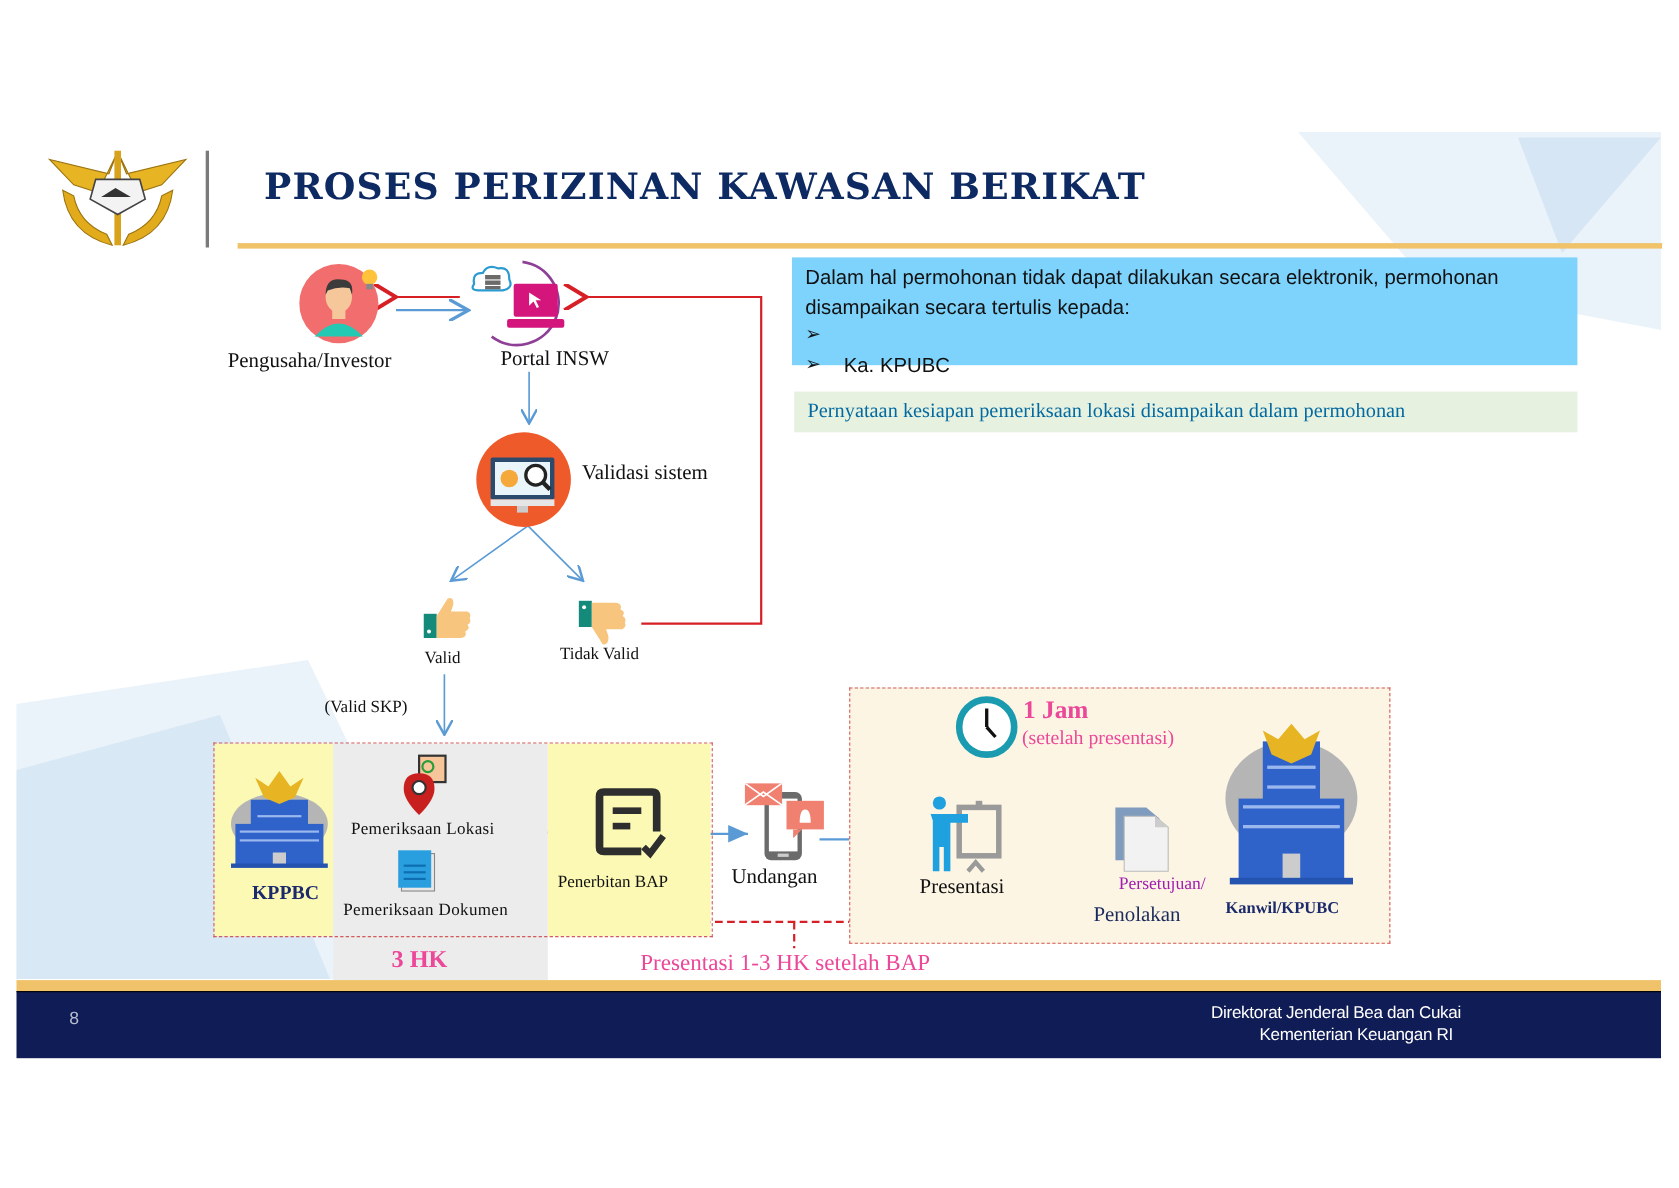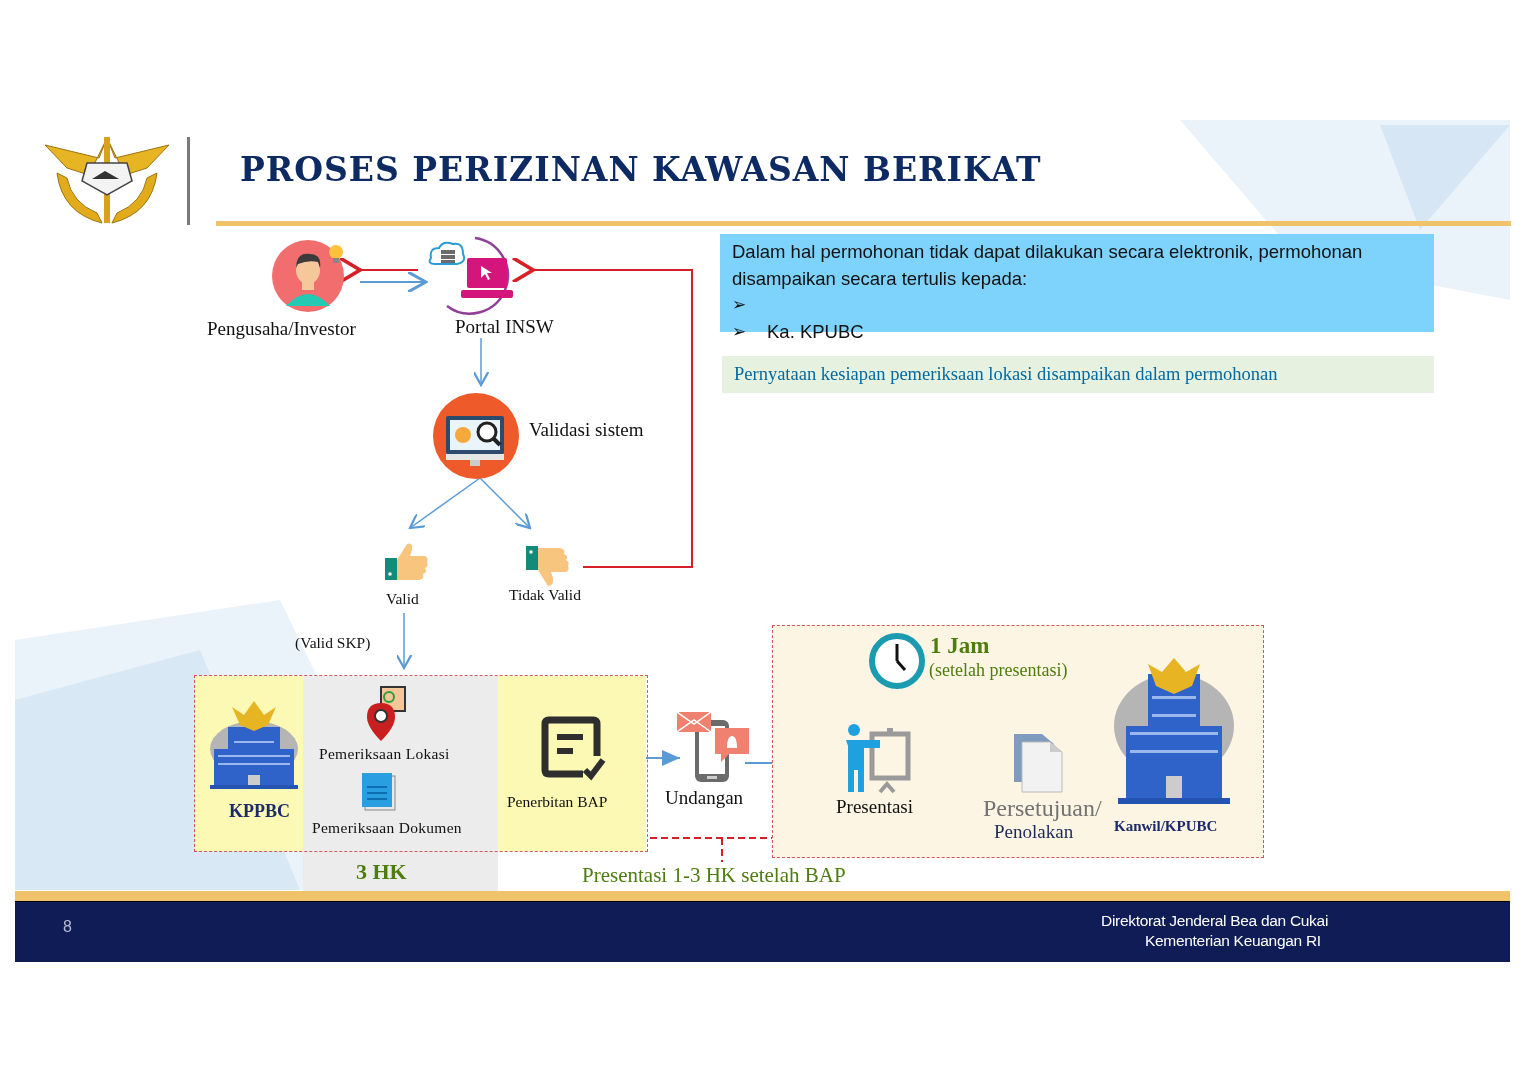--- a/index.html
+++ b/index.html
@@ -11,21 +11,21 @@
   .goldline{position:absolute;left:216px;top:221px;width:1295px;height:5px;background:#f0c26a;}
   .lbl{position:absolute;white-space:nowrap;font-family:Liberation Serif, serif;}
   .infobox1{position:absolute;left:720px;top:234px;width:714px;height:98px;background:#7dd3fc;}
   .infobox1 .t{position:absolute;left:12px;font-size:18.5px;color:#111;white-space:nowrap;font-family:"Liberation Sans","DejaVu Sans",sans-serif;}
   .infobox2{position:absolute;left:722px;top:356px;width:712px;height:37px;background:#e6f1df;}
   .infobox2 .t{position:absolute;left:12px;top:8px;font-size:18.5px;color:#0369a1;white-space:nowrap;font-family:Liberation Serif, serif;}
   .footer-gold{position:absolute;left:15px;top:891px;width:1495px;height:10px;background:#f0c26a;}
   .footer{position:absolute;left:15px;top:901px;width:1495px;height:60px;background:#101c55;border-top:1px solid #000;}
   .pg{position:absolute;left:48px;top:16px;color:#b7bdd3;font-size:16px;font-family:"Liberation Sans",sans-serif;}
   .ft{position:absolute;color:#fff;font-weight:normal;font-size:15.5px;font-family:"Liberation Sans",sans-serif;white-space:nowrap;letter-spacing:-0.3px;}
-  .red{color:#4d7c0f;}
+  .red{color:#ec4899;}
 </style>
 </head>
 <body>
 
 <svg class="bgdeco" style="left:0;top:0" width="1526" height="1080">
   <polygon points="1180,120 1510,120 1510,300 1300,260" fill="#dbe9f6" opacity="0.55"></polygon>
   <polygon points="1380,125 1510,125 1420,230" fill="#c8def1" opacity="0.6"></polygon>
   <polygon points="15,640 280,600 420,890 15,890" fill="#d8e8f5" opacity="0.55"></polygon>
   <polygon points="15,700 200,650 300,890 15,890" fill="#c4dcef" opacity="0.45"></polygon>
 </svg>
@@ -210,21 +210,21 @@
   <circle cx="12" cy="8" r="6" fill="#1fa1e0"></circle>
   <path d="M4 18 L38 18 L38 26 L22 26 L22 70 L16 70 L16 48 L12 48 L12 70 L6 70 L6 24 Z" fill="#1fa1e0"></path>
 </svg>
 <div class="lbl" style="left:836px;top:796px;font-size:19px;">Presentasi</div>
 
 <svg class="abs" style="left:1010px;top:730px" width="56" height="66" viewBox="0 0 56 66">
   <polygon points="4,4 32,4 44,14 44,52 4,52" fill="#7f9bbd"></polygon>
   <polygon points="12,12 40,12 52,22 52,62 12,62" fill="#f2f2f2" stroke="#bbb" stroke-width="1"></polygon>
   <polygon points="40,12 40,22 52,22" fill="#ccc"></polygon>
 </svg>
-<div class="lbl" style="left:983px;top:795px;font-size:24px;color:#737373;">Persetujuan/</div>
+<div class="lbl" style="left:1017px;top:795px;font-size:16px;color:#a21caf;">Persetujuan/</div>
 <div class="lbl" style="left:994px;top:821px;font-size:19px;color:#1b2a5c;">Penolakan</div>
 
 <svg class="abs" style="left:1112px;top:656px" width="124" height="154" viewBox="0 0 124 154">
   <ellipse cx="62" cy="70" rx="60" ry="52" fill="#b5b5b5"></ellipse>
   <rect x="36" y="18" width="52" height="126" fill="#2f63c9"></rect>
   <rect x="14" y="70" width="96" height="74" fill="#2f63c9"></rect>
   <rect x="6" y="142" width="112" height="6" fill="#2553b0"></rect>
   <g fill="#9bb8ee">
       <rect x="40" y="40" width="44" height="3"></rect>
       <rect x="40" y="58" width="44" height="3"></rect>

